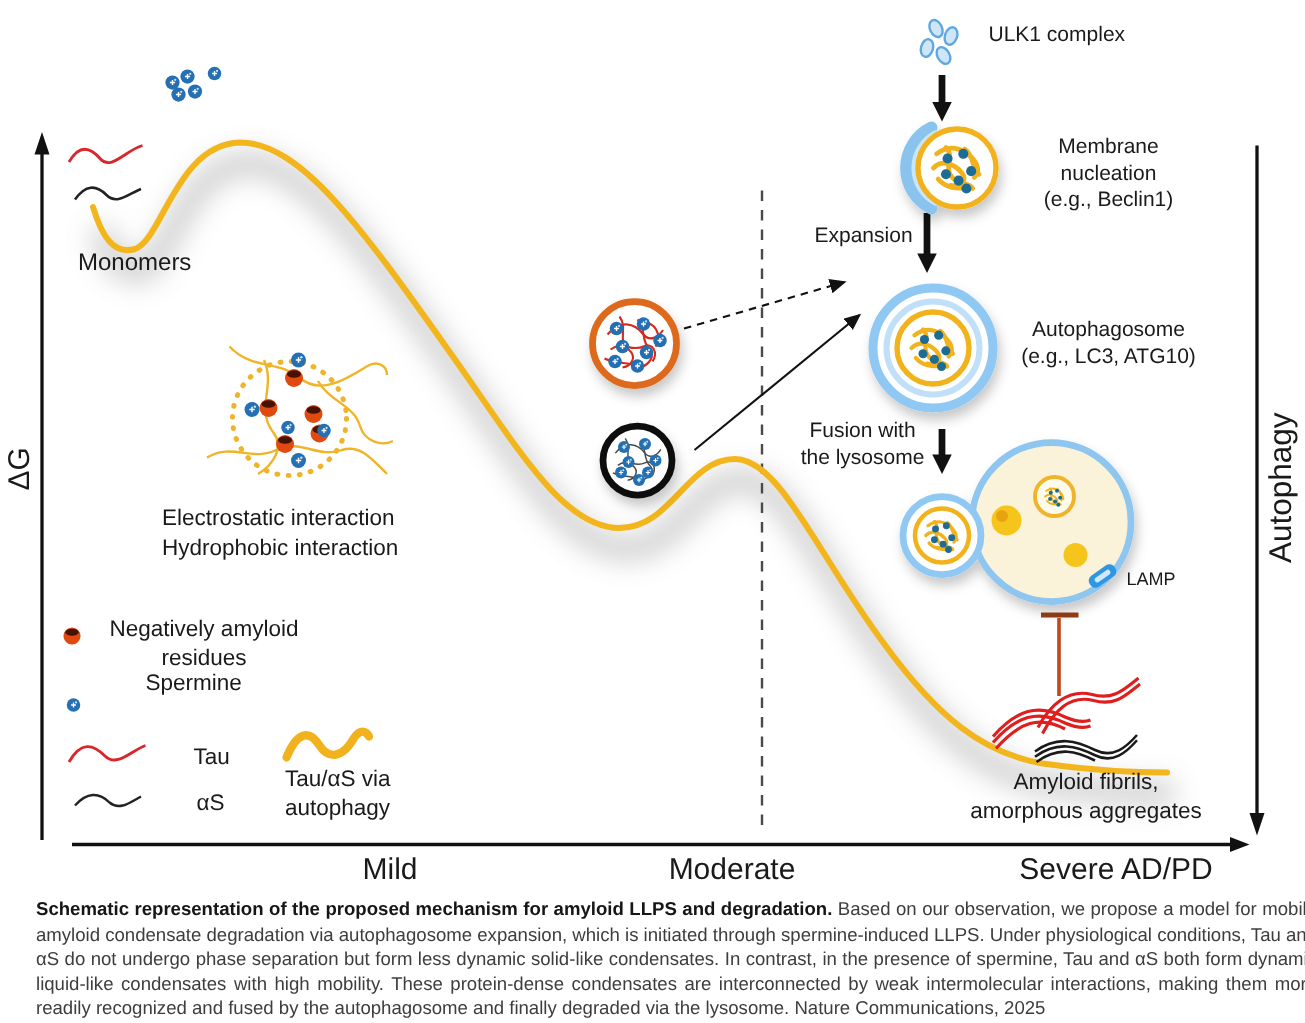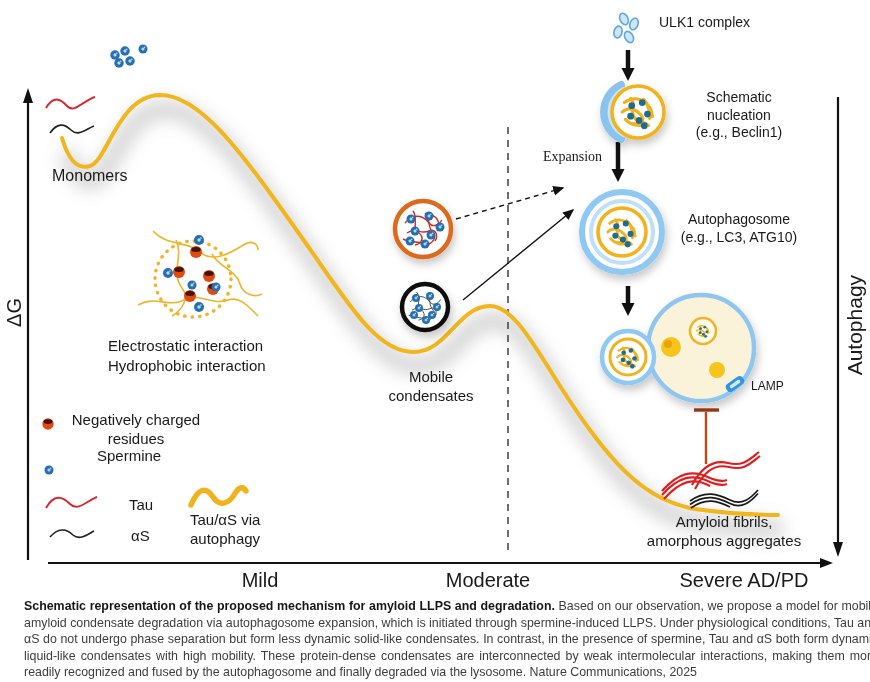--- a/index.html
+++ b/index.html
@@ -230,35 +230,35 @@
     <path d="M 50 537 C 58 528, 66 528, 73 535 C 80 541, 88 534, 94 531" fill="none" stroke="#222" stroke-width="1.6"></path>
     <path d="M 191 505 C 198 488, 206 486, 213 497 C 219 506, 228 506, 236 492 C 240 486, 244 487, 246 491" fill="none" stroke="#F2B21D" stroke-width="5.5" stroke-linecap="round"></path>
   </g>
 </svg>
 
 <div class="lbl rot axis-big" style="left:-26px;top:300px;width:80px;">ΔG</div>
 <div class="lbl rot" style="left:788px;top:312px;width:134px;font-size:21px;">Autophagy</div>
 
 <div class="lbl" style="left:52px;top:166px;font-size:16px;">Monomers</div>
 <div class="lbl" style="left:659px;top:14px;font-size:14px;">ULK1 complex</div>
-<div class="lbl c" style="left:668px;top:89px;width:142px;font-size:14px;">Schematic
+<div class="lbl c" style="left:668px;top:89px;width:142px;font-size:14px;">Membrane
 nucleation
 (e.g., Beclin1)</div>
-<div class="lbl" style="left:543px;top:148px;font-size:14px;font-family:Liberation Serif, serif;">Expansion</div>
+<div class="lbl" style="left:543px;top:148px;font-size:14px;">Expansion</div>
 <div class="lbl c" style="left:660px;top:211px;width:158px;font-size:14px;">Autophagosome
 (e.g., LC3, ATG10)</div>
+<div class="lbl c" style="left:526px;top:278px;width:98px;font-size:14px;">Fusion with
+the lysosome</div>
 <div class="lbl" style="left:751px;top:379px;font-size:12px;">LAMP</div>
-<div class="lbl c" style="left:378px;top:368px;width:106px;font-size:15px;">Mobile
-condensates</div>
 <div class="lbl" style="left:108px;top:337px;font-size:15px;">Electrostatic interaction</div>
 <div class="lbl" style="left:108px;top:357px;font-size:15px;">Hydrophobic interaction</div>
 <div class="lbl c" style="left:630px;top:513px;width:188px;font-size:15px;">Amyloid fibrils,
 amorphous aggregates</div>
 
-<div class="lbl c" style="left:56px;top:411px;width:160px;font-size:15px;">Negatively charged
+<div class="lbl c" style="left:56px;top:411px;width:160px;font-size:15px;">Negatively amyloid
 residues</div>
 <div class="lbl" style="left:97px;top:447px;font-size:15px;">Spermine</div>
 <div class="lbl" style="left:129px;top:496px;font-size:15px;">Tau</div>
 <div class="lbl" style="left:131px;top:527px;font-size:15px;">αS</div>
 <div class="lbl c axis-big" style="left:210px;top:568px;width:100px;">Mild</div>
 
 <div class="lbl" style="left:190px;top:511px;font-size:15px;">Tau/αS via
 autophagy</div>
 <div class="lbl c axis-big" style="left:432px;top:568px;width:112px;">Moderate</div>
 <div class="lbl c axis-big" style="left:658px;top:568px;width:172px;">Severe AD/PD</div>

